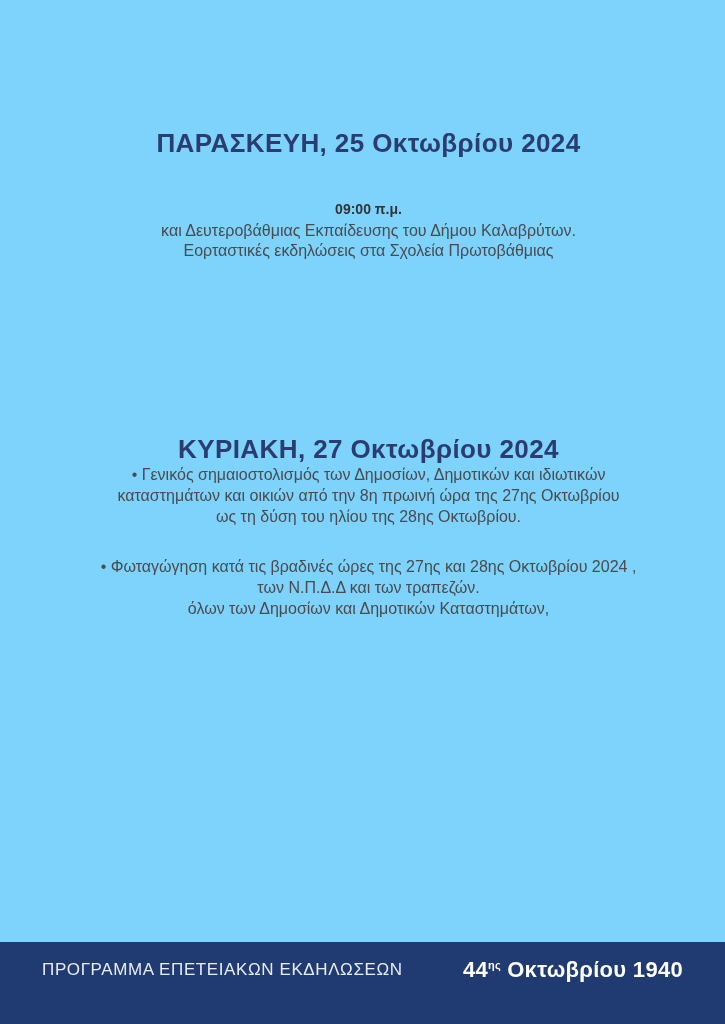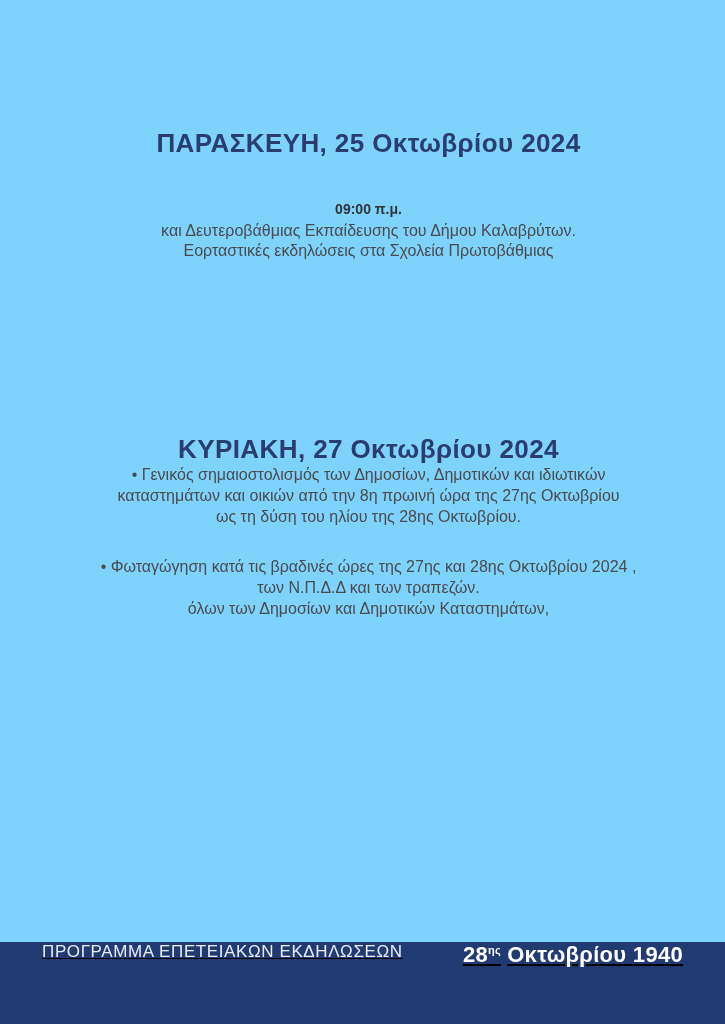--- a/index.html
+++ b/index.html
@@ -52,23 +52,23 @@
     position: absolute;
     left: 0;
     top: 942px;
     width: 725px;
     height: 82px;
     background: #203a72;
   }
   .footer-row {
     display: flex;
     justify-content: space-between;
+    align-items: center;
     height: 56px;
     padding: 0 42px;
-    text-decoration: underline;
   }
   .footer-left {
     font-size: 17px;
     letter-spacing: 0.6px;
     color: #e9edf5;
   }
   .footer-right {
     font-size: 22px;
     font-weight: bold;
     color: #ffffff;
@@ -106,18 +106,18 @@
   <div class="centered bullet-par bullet-2">
     <div>• Φωταγώγηση κατά τις βραδινές ώρες της 27ης και 28ης Οκτωβρίου 2024 ,</div>
     <div>των Ν.Π.Δ.Δ και των τραπεζών.</div>
     <div>όλων των Δημοσίων και Δημοτικών Καταστημάτων,</div>
   </div>
 
   <div class="footer-bar">
     <div class="footer-row">
       <div class="footer-left">ΠΡΟΓΡΑΜΜΑ ΕΠΕΤΕΙΑΚΩΝ ΕΚΔΗΛΩΣΕΩΝ</div>
       <div class="footer-right">
-        <span>28</span><sup>ης</sup><span class="rest">Οκτωβρίου 1940</span>
+        <span>44</span><sup>ης</sup><span class="rest">Οκτωβρίου 1940</span>
       </div>
     </div>
   </div>
 
 </div>
 
 </body></html>

